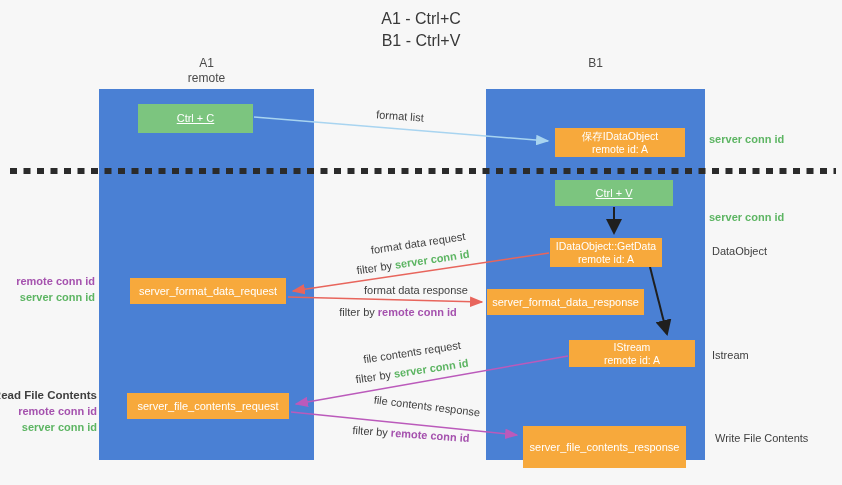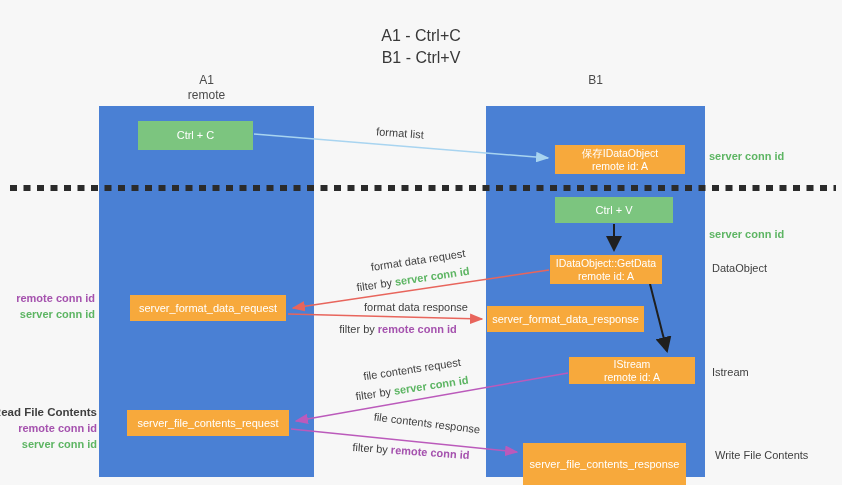--- a/index.html
+++ b/index.html
@@ -3,42 +3,42 @@
 <meta charset="utf-8">
 <style>
   html,body{margin:0;padding:0;}
   body{
     width:842px;height:485px;
     background:#f7f7f7;
     font-family:"Liberation Sans","DejaVu Sans",sans-serif;
     position:relative;overflow:hidden;
     color:#3f3f3f;
   }
-  .stage{position:absolute;inset:0;margin-top:17px;}
+  .stage{position:absolute;inset:0;}
   .title{
     position:absolute;top:8px;left:0;right:0;
     text-align:center;font-size:16px;line-height:22px;color:#383838;
   }
   .col-header{
     position:absolute;top:56px;text-align:center;
     font-size:12px;line-height:15px;color:#4a4a4a;
   }
   .col-header.left{left:99px;width:215px;}
   .col-header.right{left:486px;width:219px;}
   .column{position:absolute;top:89px;height:371px;background:#4a80d4;}
   .column.left{left:99px;width:215px;}
   .column.right{left:486px;width:219px;}
   svg.overlay{position:absolute;left:0;top:0;z-index:5;pointer-events:none;}
   .box{
     position:absolute;z-index:6;
     display:flex;flex-direction:column;align-items:center;justify-content:center;
     color:#fff;font-size:11px;line-height:13px;text-align:center;white-space:nowrap;
   }
   .box.orange{background:#f7a93c;}
-  .box.green{background:#7cc57f;}
+  .box.green{background:#7cc57f;text-decoration:underline;}
   .lbl{
     position:absolute;z-index:7;font-size:11px;color:#3f3f3f;white-space:nowrap;
     transform:translate(-50%,-50%);
   }
   .lbl.r-neg{transform:translate(-50%,-50%) rotate(-8.5deg);}
   .lbl.r-pos{transform:translate(-50%,-50%) rotate(7deg);}
   .lbl.r-pos-sm{transform:translate(-50%,-50%) rotate(4deg);}
   .green-t{color:#5db563;font-weight:bold;}
   .purple-t{color:#a552ae;font-weight:bold;}
   .ann{position:absolute;z-index:7;font-size:11px;white-space:nowrap;}

